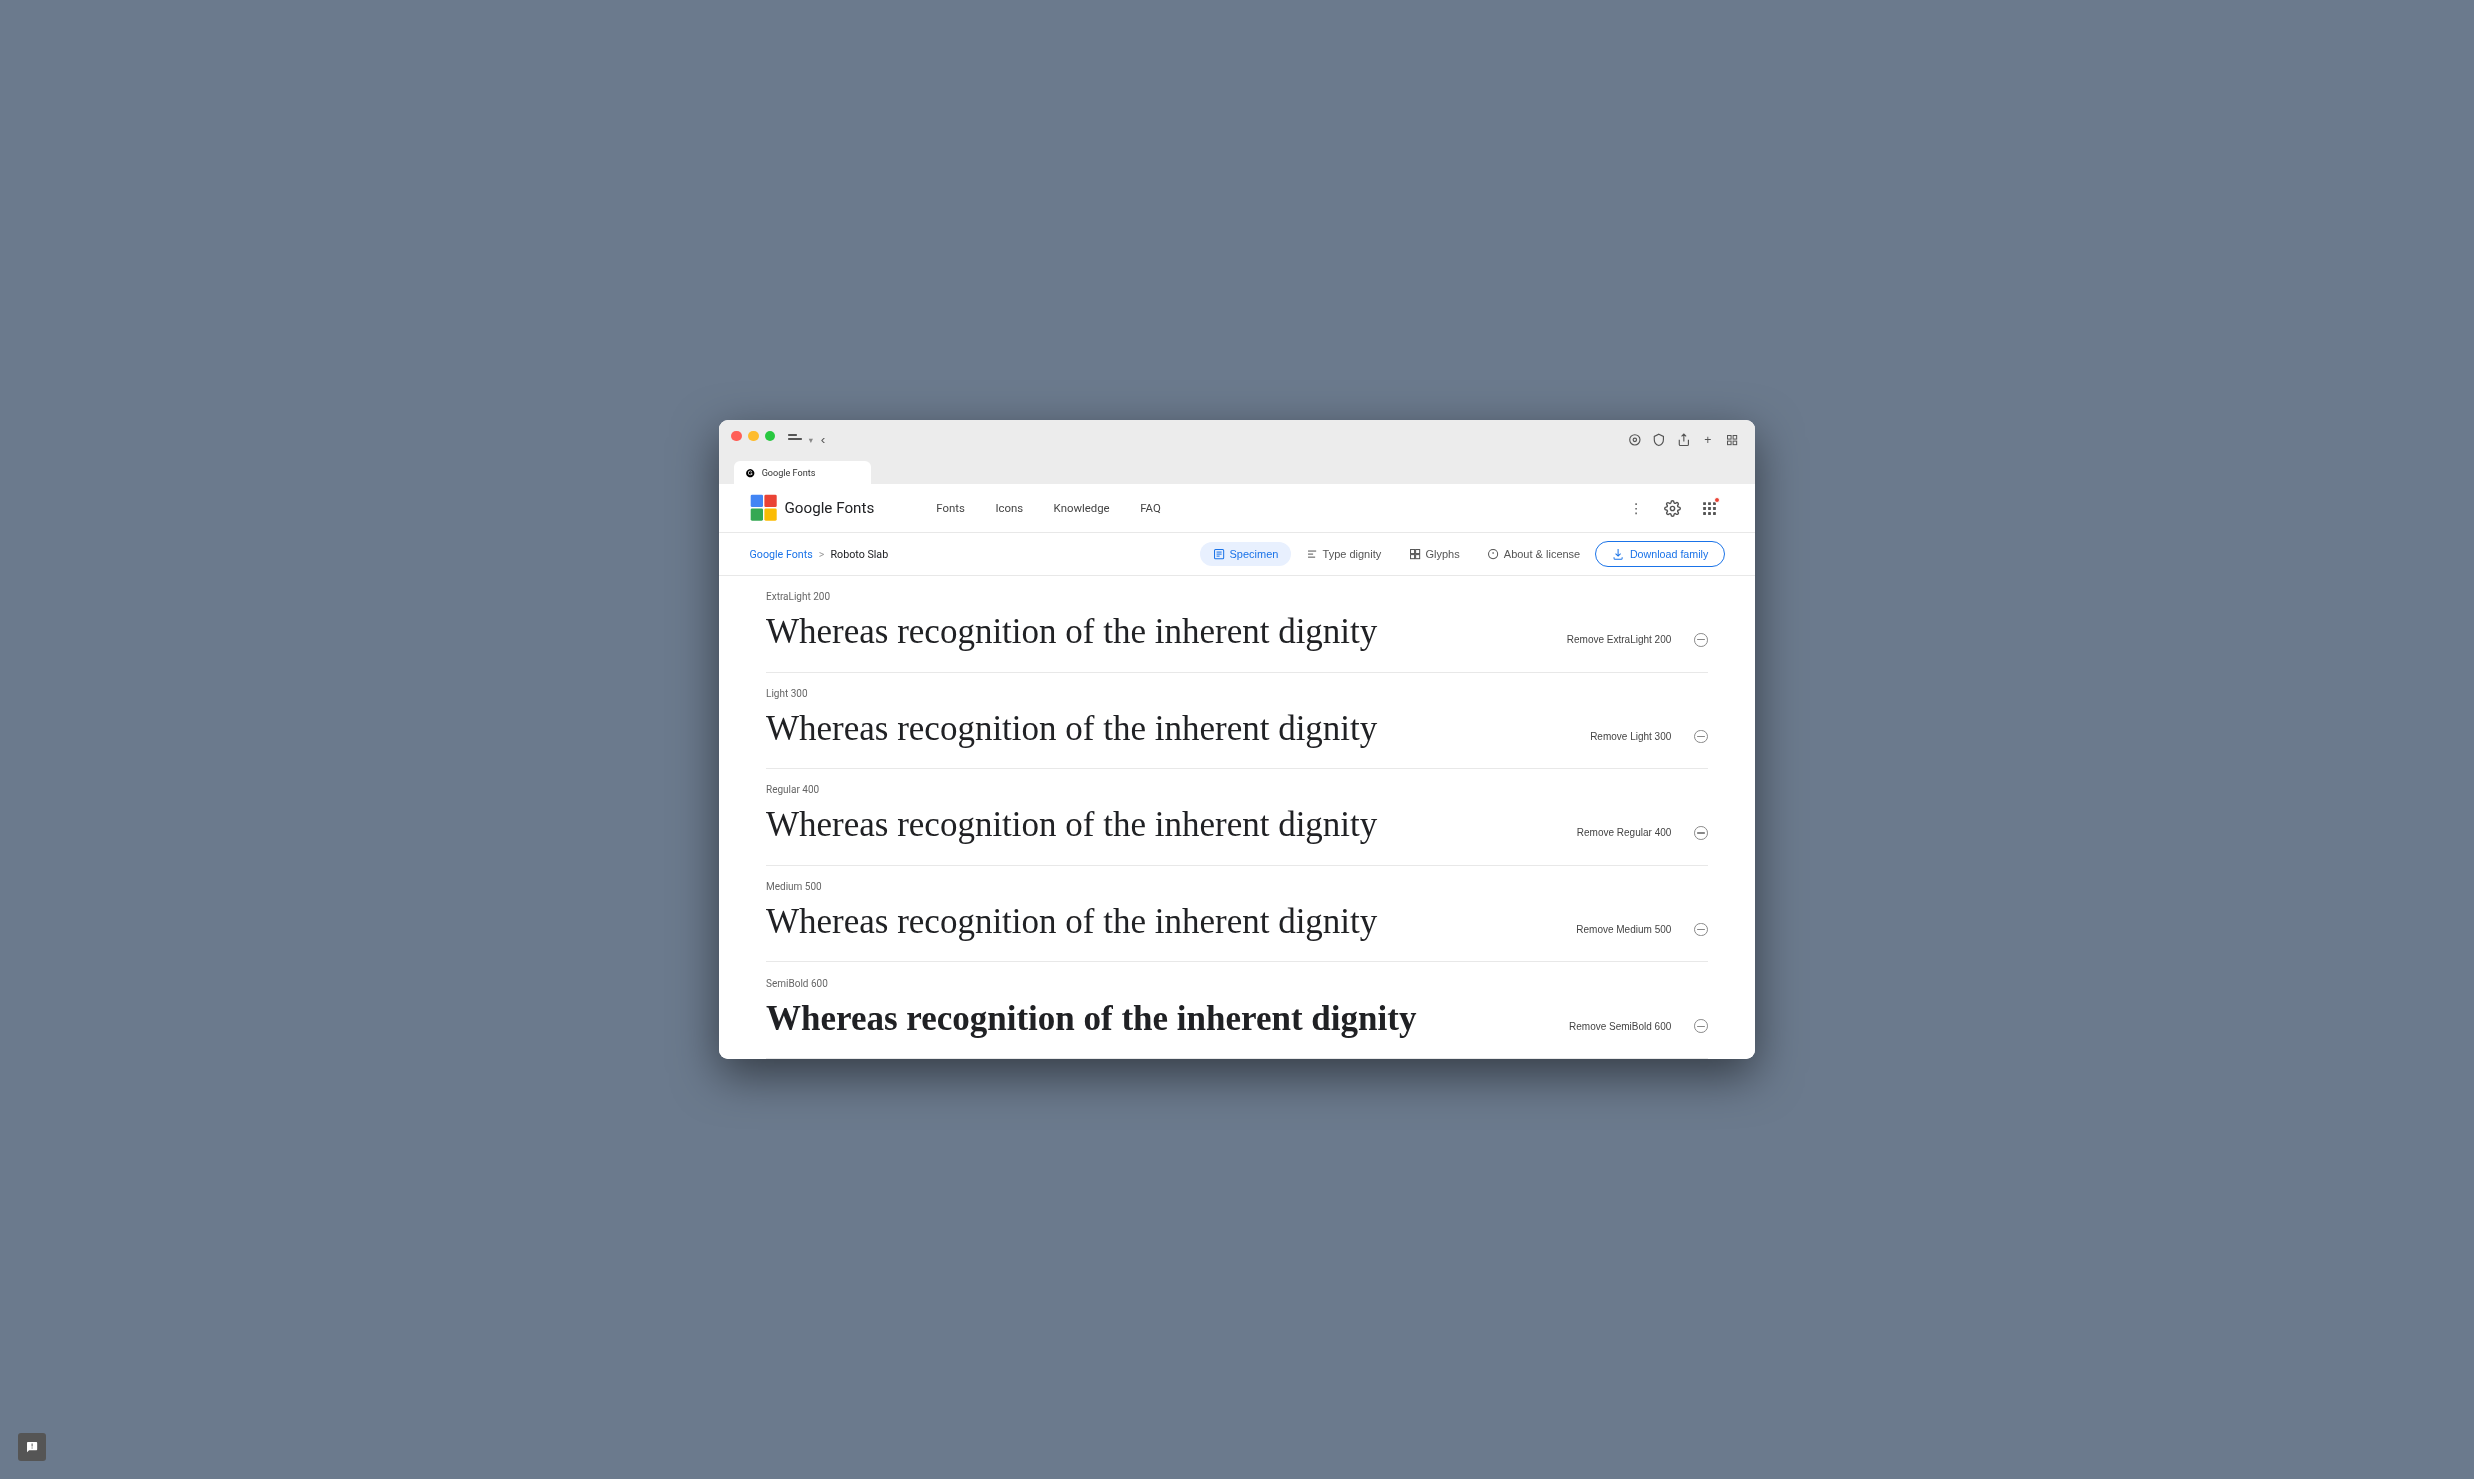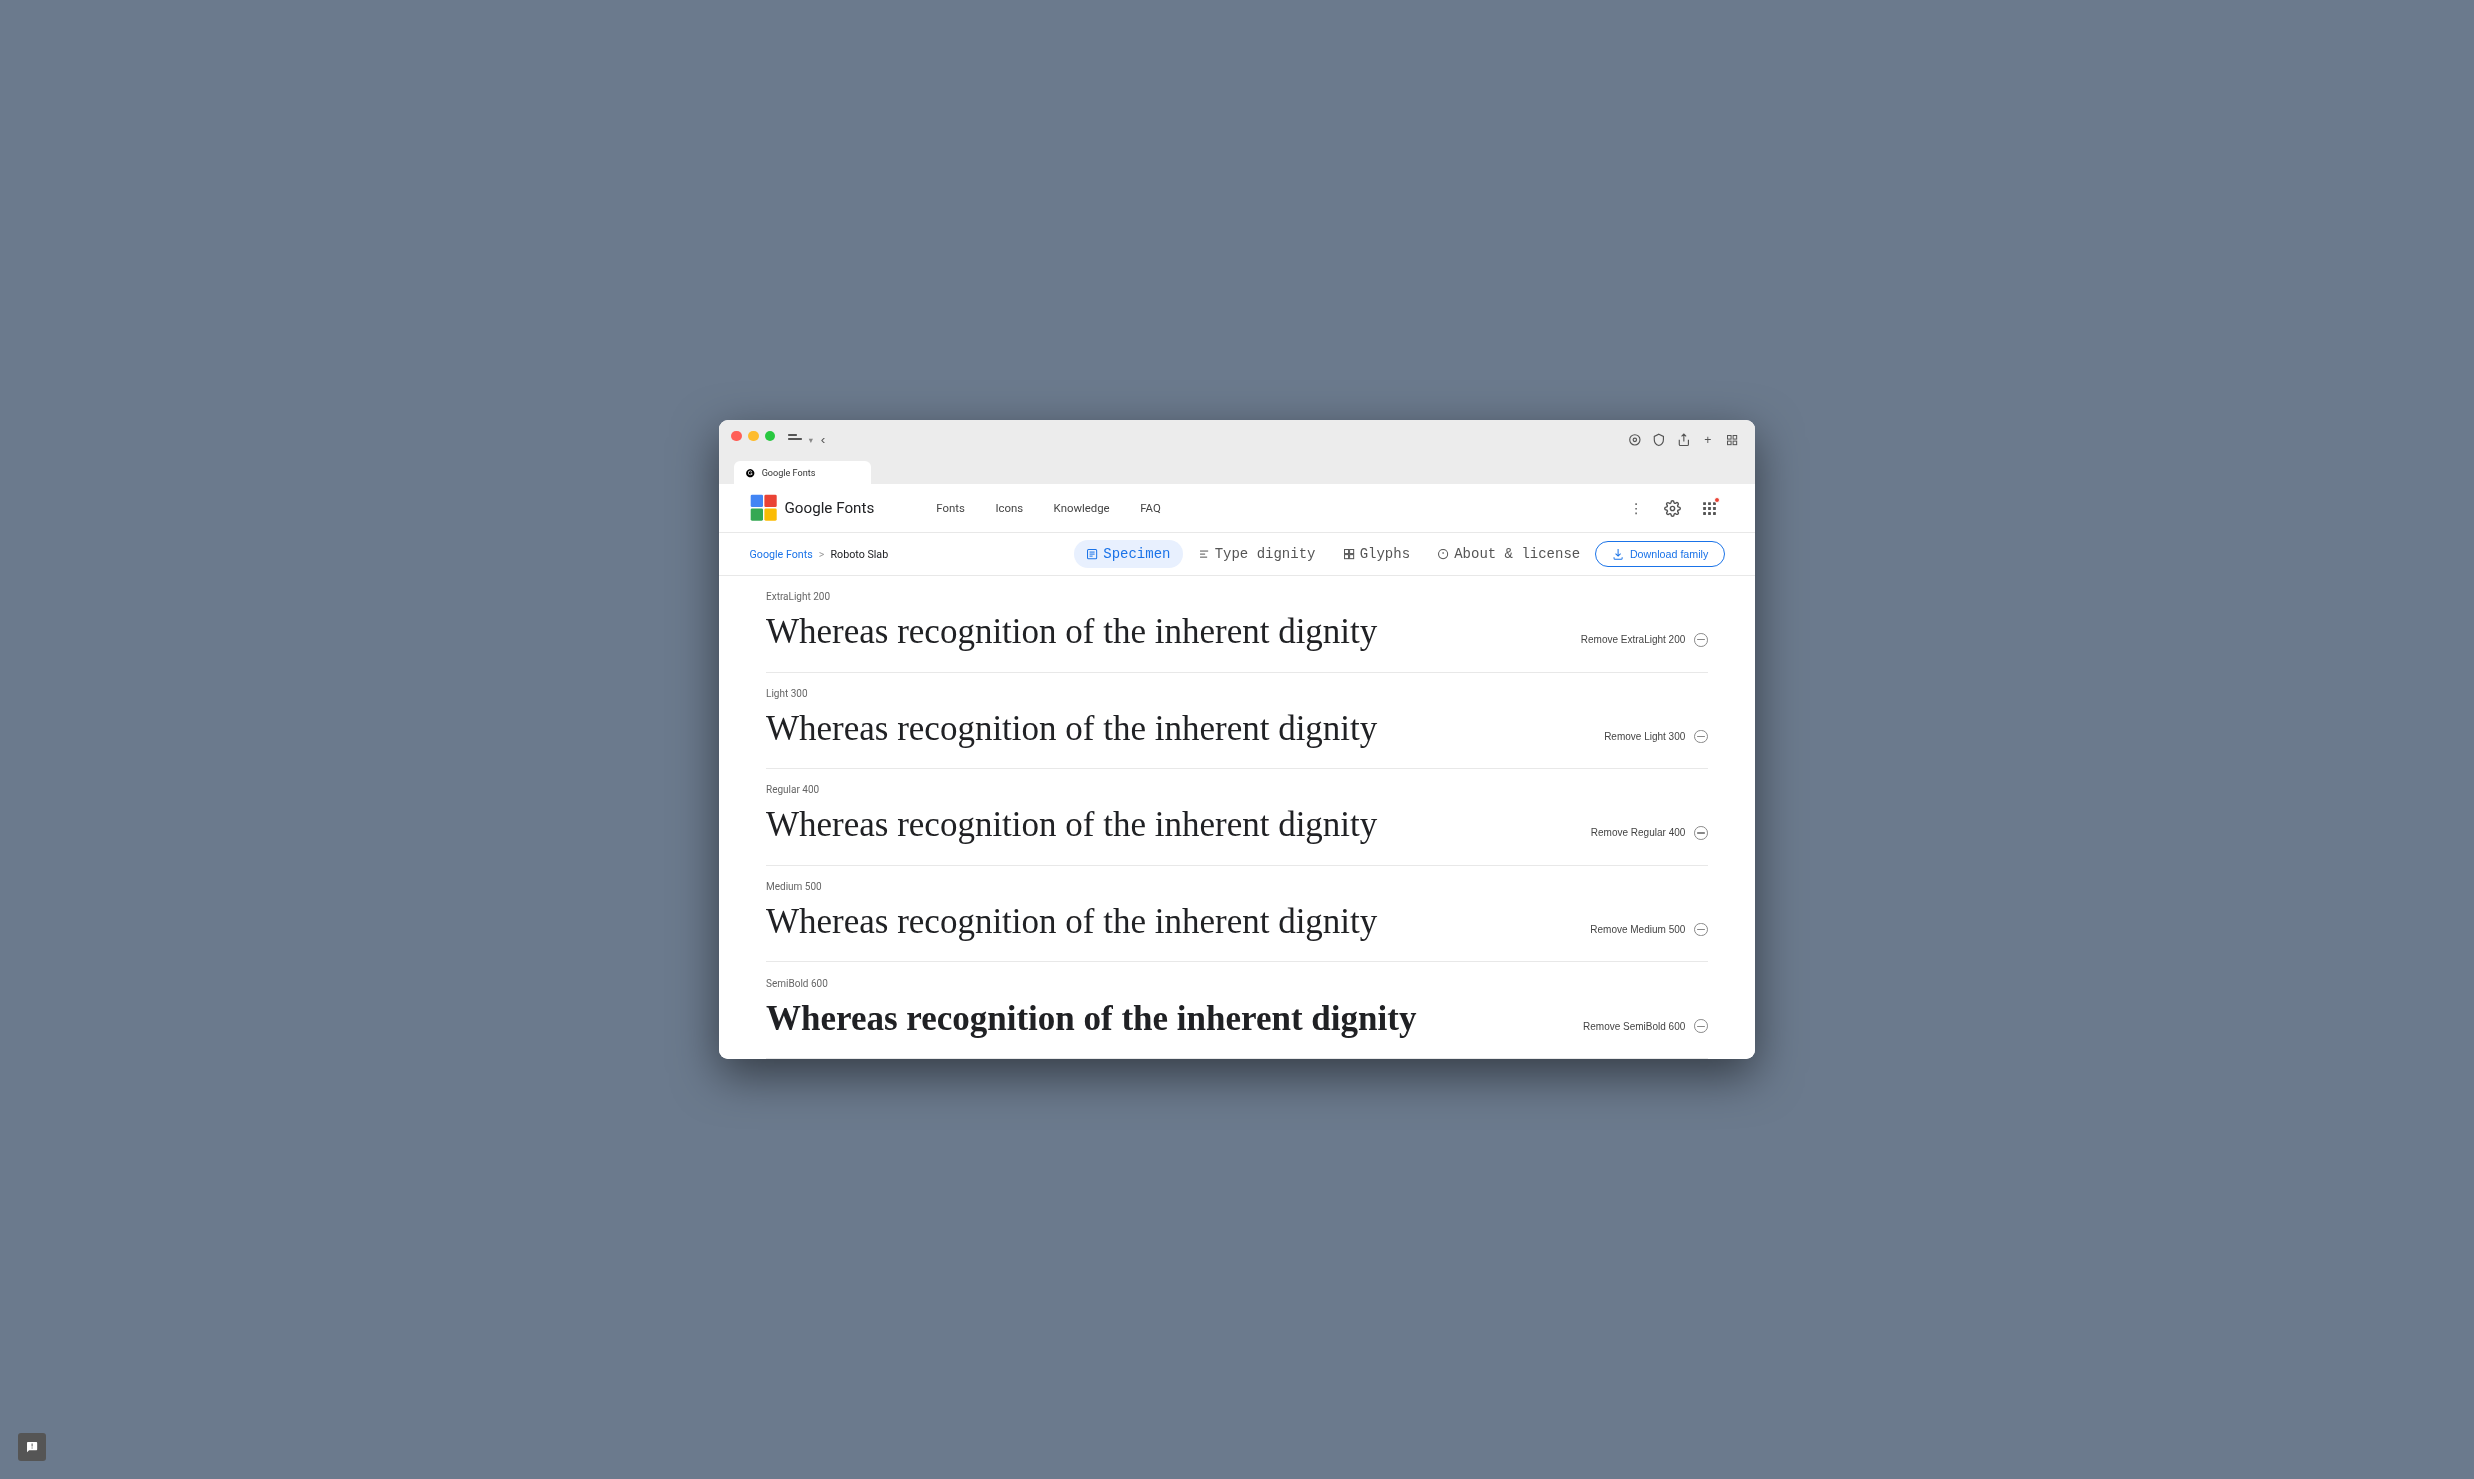--- a/index.html
+++ b/index.html
@@ -237,24 +237,24 @@
       color: #202124;
     }
     .tab-group {
       display: flex;
       align-items: center;
       gap: 3px;
     }
     .tab-btn {
       padding: 6.1px 12.2px;
       border: none; background: none;
-      font-size: 14px; color: #555;
+      font-size: 11px; color: #555;
       cursor: pointer;
       border-radius: 15.2px;
-      display: flex; align-items: center; gap: 4.6px; font-family: Liberation Mono, monospace;
+      display: flex; align-items: center; gap: 4.6px;
     }
     .tab-btn.active {
       background: #e8f0fe;
       color: #1a73e8;
       font-weight: 500;
     }
     .tab-btn svg { width: 12.2px; height: 12.2px; }
     .download-btn {
       display: flex;
       align-items: center;
@@ -295,21 +295,21 @@
       flex: 1;
     }
     .font-sample-text.w200 { font-weight: 200; }
     .font-sample-text.w300 { font-weight: 300; }
     .font-sample-text.w400 { font-weight: 400; }
     .font-sample-text.w500 { font-weight: 500; }
     .font-sample-text.w600 { font-weight: 600; }
     .remove-btn {
       display: flex;
       align-items: center;
-      gap: 9px;
+      gap: 23px;
       background: none;
       border: none;
       color: #444;
       font-size: 10px;
       cursor: pointer;
       white-space: nowrap;
       margin-left: 23px;
       padding: 3px 0;
     }
     .minus-circle {

